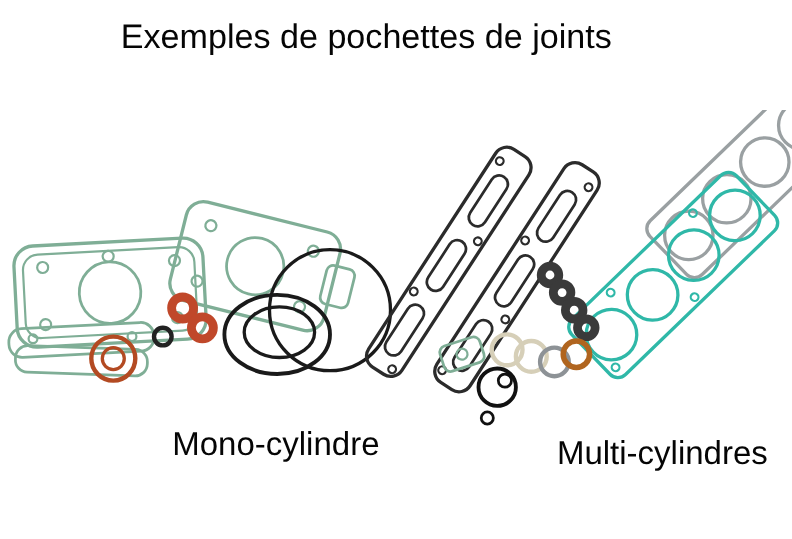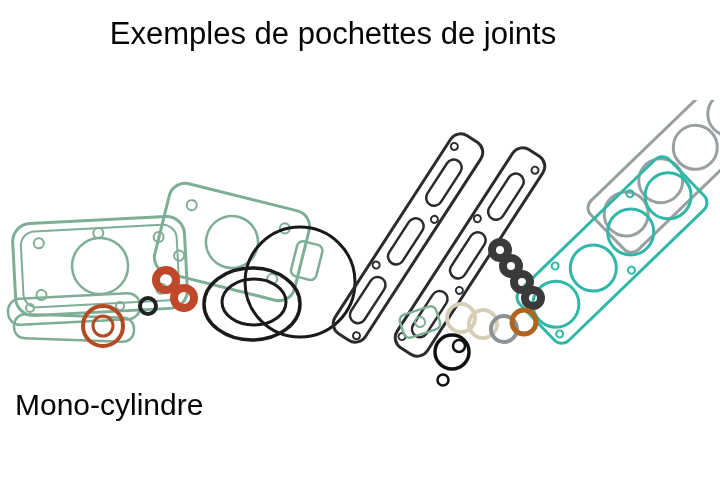--- a/index.html
+++ b/index.html
@@ -23,21 +23,21 @@
     width: 666px;
     text-align: center;
     font-size: 31px;
     line-height: 40px;
     color: #050505;
   }
   .caption {
     position: absolute;
     font-size: 30px;
     color: #050505;
-    text-align: left;
+    text-align: right;
     width: 330px;
   }
   .caption-left  { left: 15px;  top: 388px; }
   .caption-right { left: 368px; top: 396px; }
   svg { position: absolute; left: 0; top: 100px; }
 </style>
 </head>
 <body>
 
 <div id="stage">
@@ -159,14 +159,15 @@
 
       <g stroke="#7fae96" transform="translate(420 222) rotate(-18)">
         <rect x="-19" y="-12" width="38" height="24" rx="6" stroke-width="2.5"></rect>
         <circle cx="0" cy="0" r="5" stroke-width="2"></circle>
       </g>
     </g>
   </svg>
 
   <div class="caption caption-left">Mono-cylindre</div>
 
+  <div class="caption caption-right">Multi-cylindres</div>
 
 </div>
 
 </body></html>

